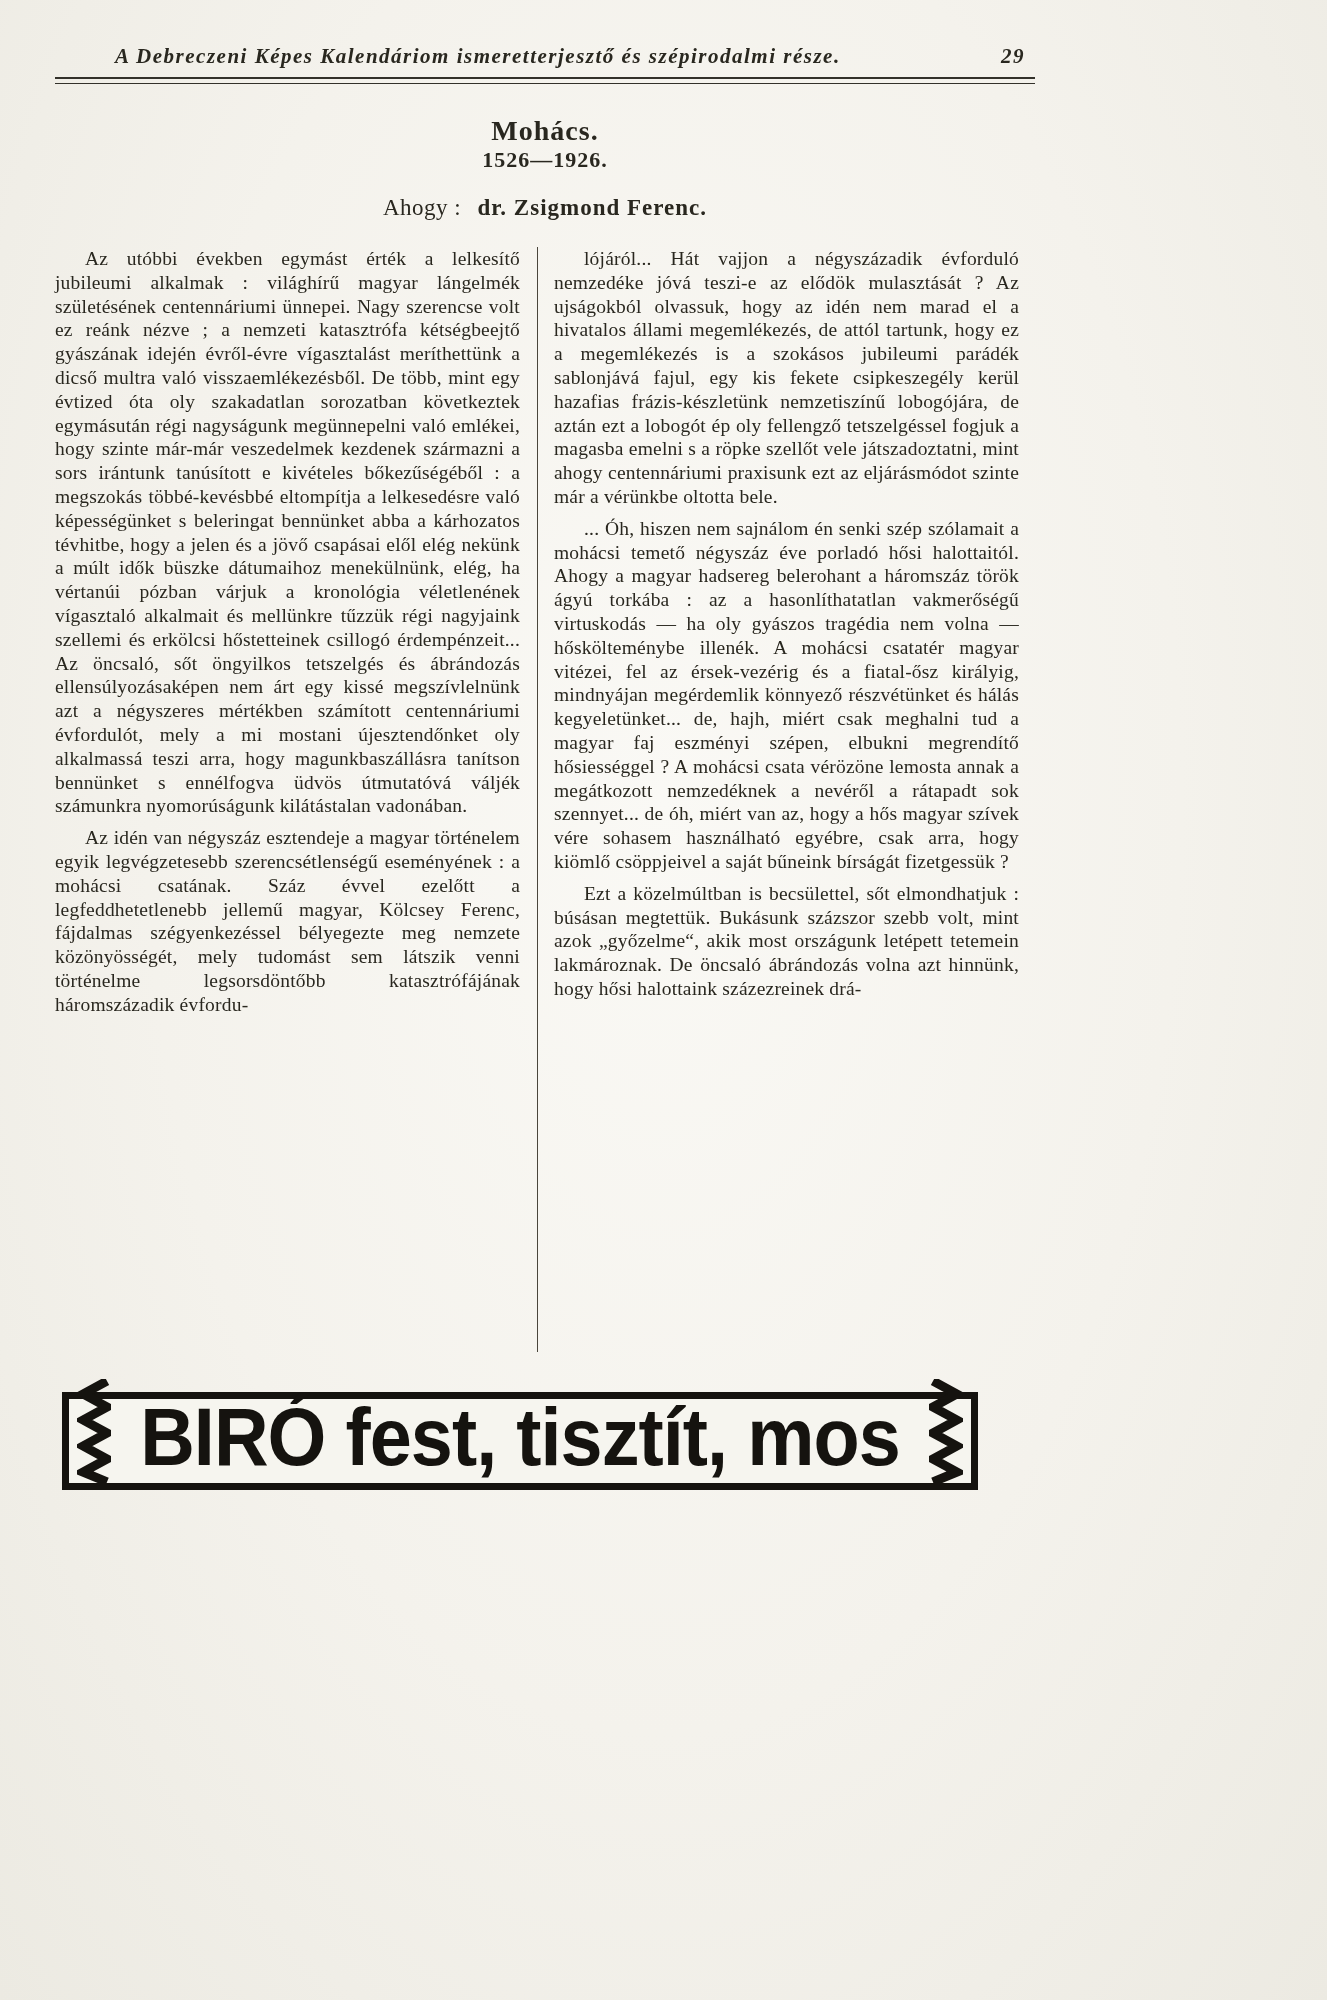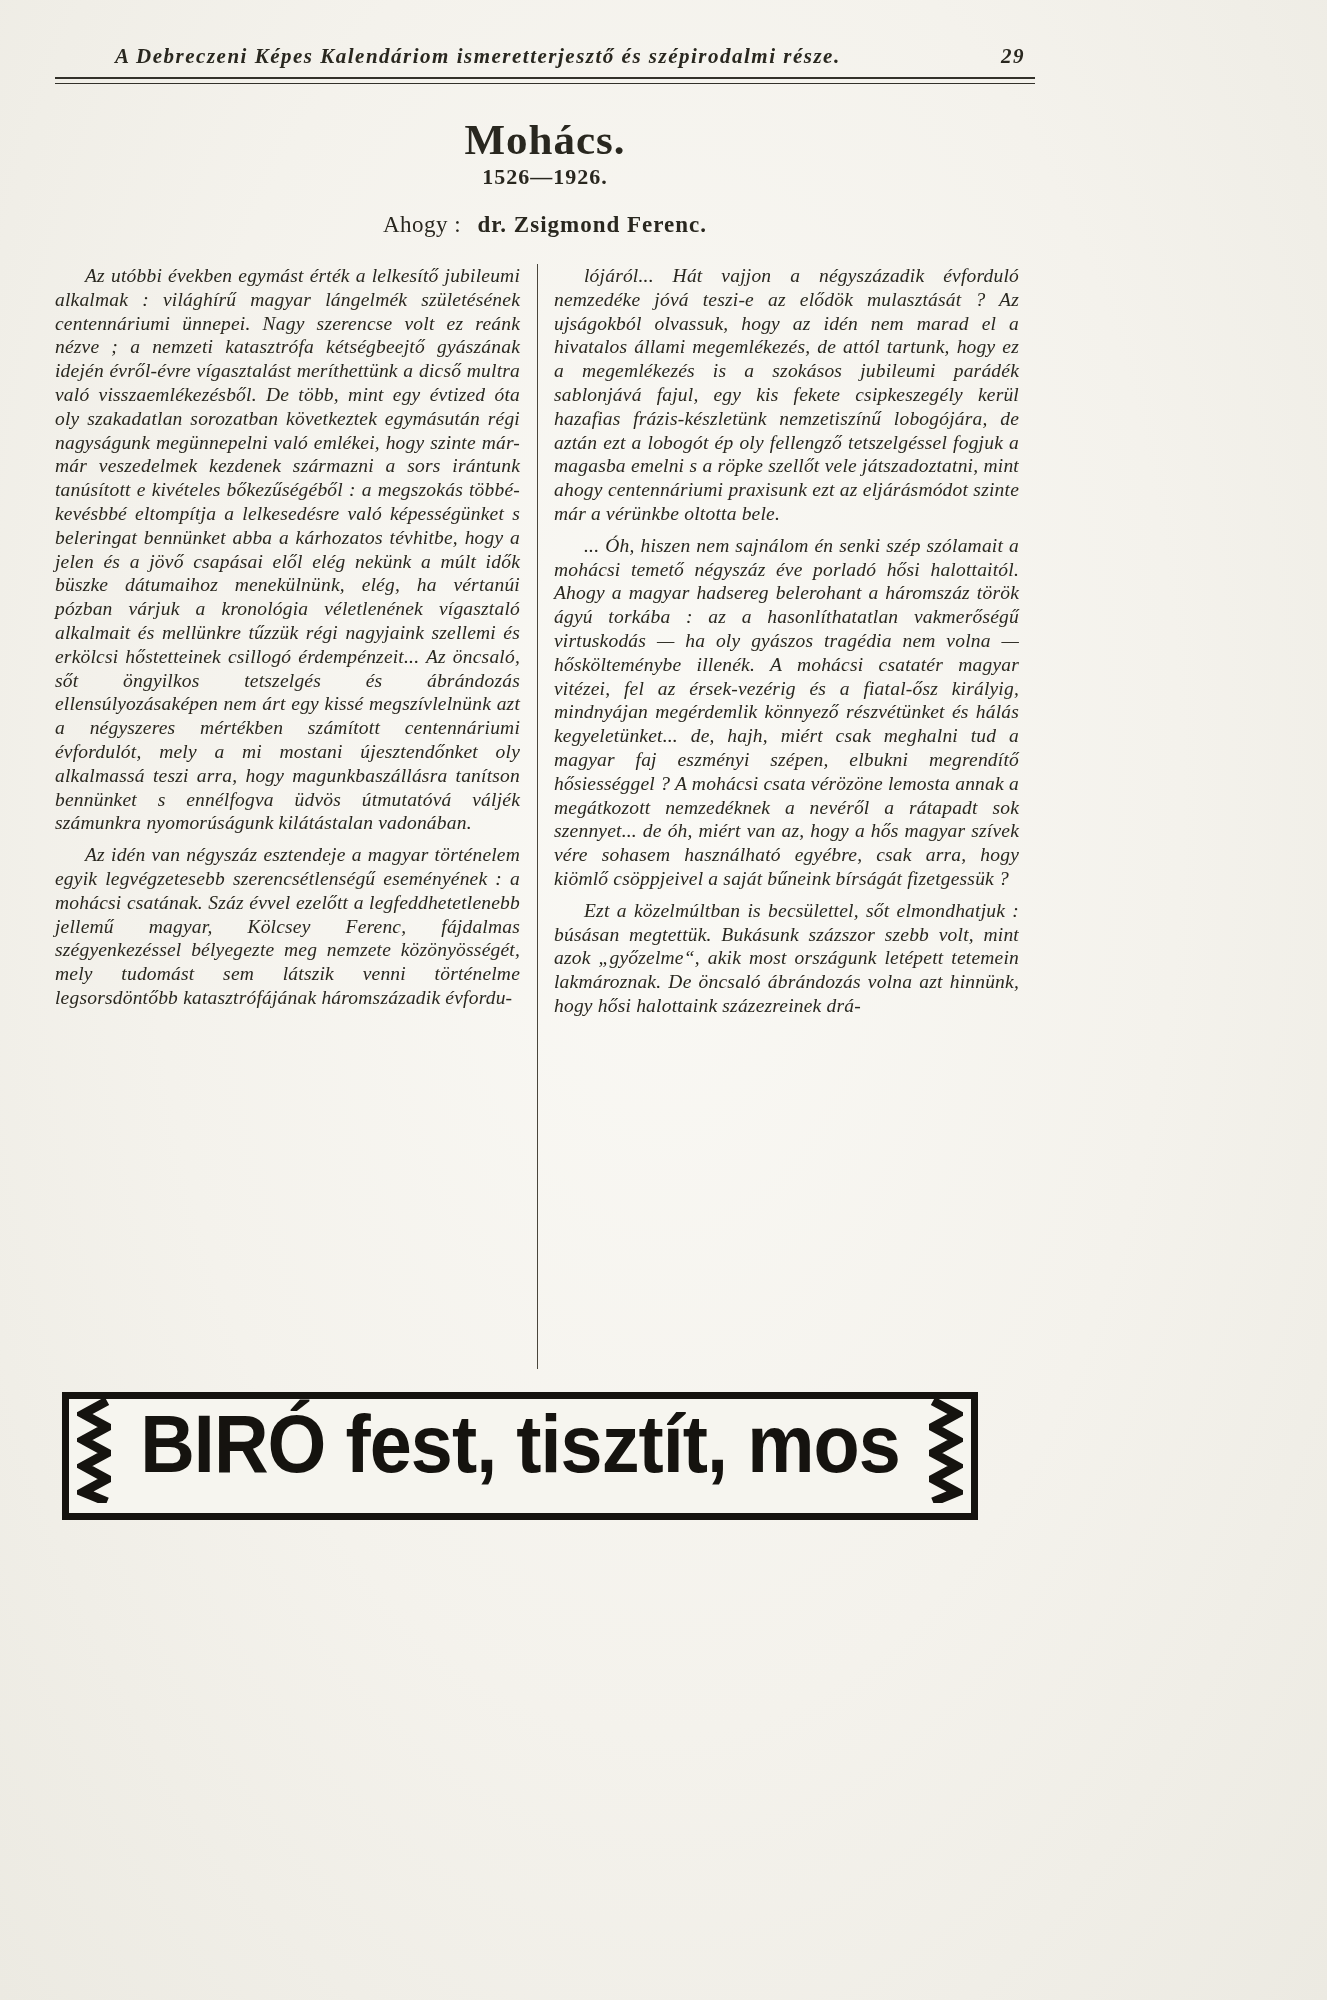--- a/index.html
+++ b/index.html
@@ -32,21 +32,21 @@
     font-style:italic;
     letter-spacing:1.5px;
     padding:0 10px 6px 60px;
   }
   .rules{height:8px;margin-top:2px;}
   .rule1{border-top:2px solid #33312a;}
   .rule2{border-top:1.5px solid #33312a;margin-top:4px;}
   
   .title{
     text-align:center;
-    font-size:43px;
+    font-size:28px;
     font-weight:bold;
     letter-spacing:1px;
     margin-top:30px;
   }
   .subtitle{
     text-align:center;
     font-size:22px;
     font-weight:bold;
     letter-spacing:1px;
     margin-top:0;
@@ -64,38 +64,38 @@
     margin-top:26px;
     min-height:1105px;
   }
   .col{
     width:465px;
     font-size:19.5px;
     line-height:23.8px;
     text-align:justify;
     letter-spacing:0.2px;
   }
-  .col p{margin:0;text-indent:30px;font-style:italic;}
+  .col p{margin:0;text-indent:30px;}
   .col p + p{margin-top:8px;}
   .col-divider{
     width:0;
     border-left:1.5px solid #4a463c;
     margin:0 16px 0 17px;
     align-self:stretch;
   }
   
   .ad{
     position:absolute;
     left:62px; top:1392px;
-    width:916px; height:128px;
+    width:916px; height:98px;
     border:7px solid #15130f;
     background:#f6f5ef;
     box-sizing:border-box;
     display:flex;
-    align-items:flex-start;
+    align-items:flex-end;
     justify-content:space-between;
     padding:0 8px;
   }
   .ad-text{
     flex:1;
     text-align:center;
     font-family:"Liberation Sans", sans-serif;
     font-weight:900;
     font-size:78px;
     letter-spacing:-1px;

